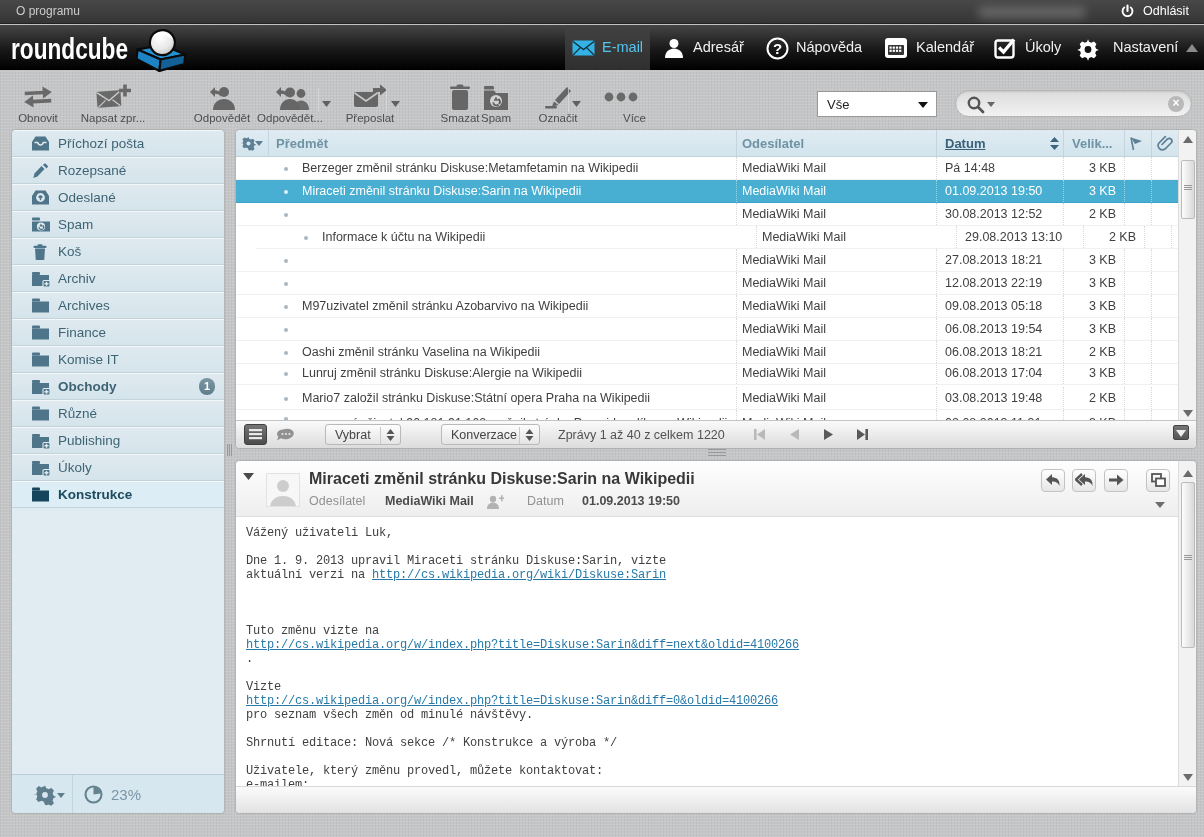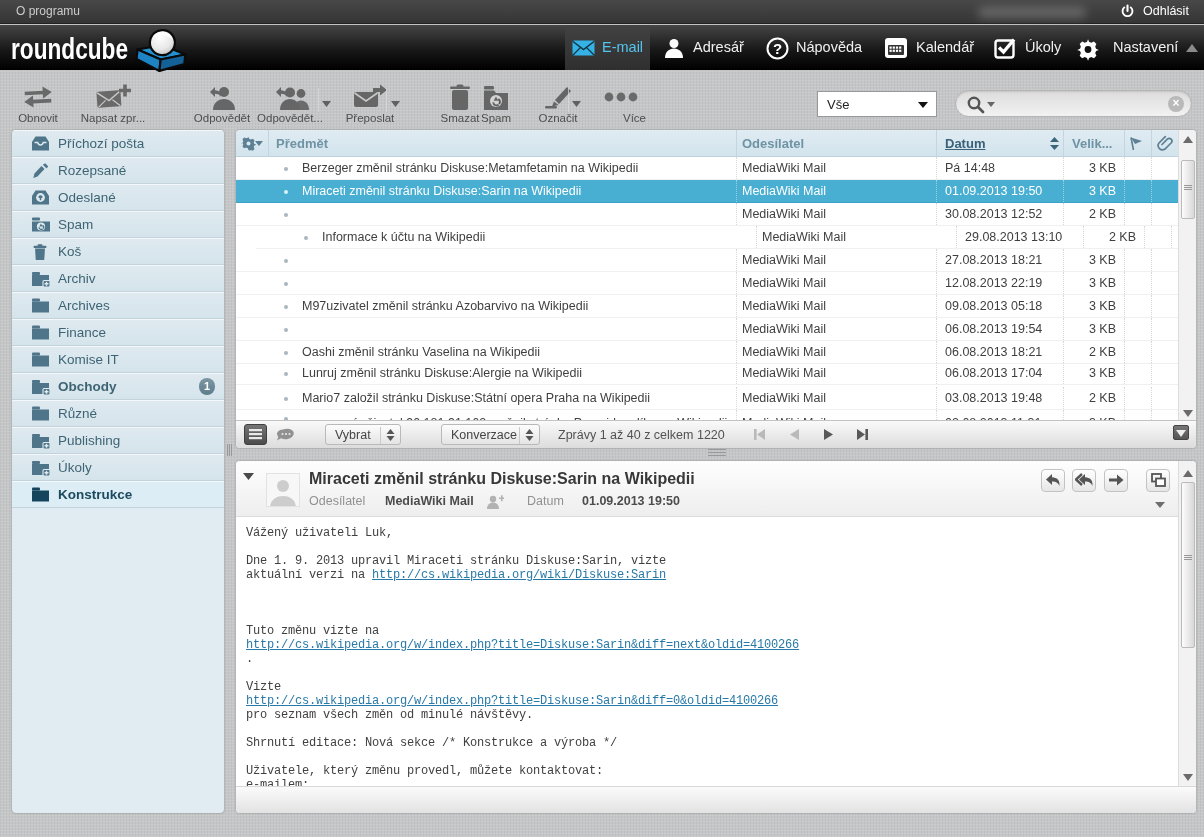--- a/index.html
+++ b/index.html
@@ -519,20 +519,35 @@
   <div class="frow bold last" style="color:#1d4a5e;">
       <span class="ficon">
     <svg width="19" height="15" viewBox="0 0 19 15" fill="#15455c">
           <rect x="1" y="0.5" width="8" height="3" rx="1"></rect>
           <path d="M1 3.5h17v11H1z"></path>
         </svg>
     </span>
       <span class="flabel">Konstrukce</span>
     </div>
 
+  <div id="sbfooter">
+    <svg class="abs" style="left:22px;top:9px;" width="22" height="22" viewBox="0 0 24 24">
+        <path fill="#5f7d8c" d="M12 1.5l1.3 3.2a7.8 7.8 0 0 1 2.4 1l3.2-1.4 2.8 2.8-1.4 3.2a7.8 7.8 0 0 1 1 2.4l3.2 1.3-3.2 1.3a7.8 7.8 0 0 1-1 2.4l1.4 3.2-2.8 2.8-3.2-1.4a7.8 7.8 0 0 1-2.4 1L12 22.5 10.7 19.3a7.8 7.8 0 0 1-2.4-1l-3.2 1.4-2.8-2.8 1.4-3.2a7.8 7.8 0 0 1-1-2.4L-.5 12l3.2-1.3a7.8 7.8 0 0 1 1-2.4L2.3 5.1l2.8-2.8 3.2 1.4a7.8 7.8 0 0 1 2.4-1z"></path>
+        <circle cx="12" cy="12" r="3.2" fill="#d7e7f0"></circle>
+      </svg>
+    <svg class="abs" style="left:45px;top:18px;" width="8" height="5" viewBox="0 0 8 5">
+        <polygon points="0,0 8,0 4,5" fill="#5f7d8c"></polygon>
+      </svg>
+    <div class="vsep"></div>
+    <svg class="abs" style="left:72px;top:10px;" width="19" height="19" viewBox="0 0 20 20">
+        <circle cx="10" cy="10" r="8.4" fill="none" stroke="#64828f" stroke-width="2.2"></circle>
+        <path d="M10 10 V2.2 A 7.8 7.8 0 0 1 17.7 9 z" fill="#64828f"></path>
+      </svg>
+    <span class="abs" style="left:99px;top:11px;font-size:15px;color:#7b97a5;">23%</span>
+  </div>
 </div>
 
 <div id="maillist">
   <div id="mlheader">
     <svg class="abs" style="left:5px;top:6px;" width="15" height="15" viewBox="0 0 24 24">
         <path fill="#5d8094" d="M12 1.5l1.3 3.2a7.8 7.8 0 0 1 2.4 1l3.2-1.4 2.8 2.8-1.4 3.2a7.8 7.8 0 0 1 1 2.4l3.2 1.3-3.2 1.3a7.8 7.8 0 0 1-1 2.4l1.4 3.2-2.8 2.8-3.2-1.4a7.8 7.8 0 0 1-2.4 1L12 22.5 10.7 19.3a7.8 7.8 0 0 1-2.4-1l-3.2 1.4-2.8-2.8 1.4-3.2a7.8 7.8 0 0 1-1-2.4L-.5 12l3.2-1.3a7.8 7.8 0 0 1 1-2.4L2.3 5.1l2.8-2.8 3.2 1.4a7.8 7.8 0 0 1 2.4-1z"></path>
         <circle cx="12" cy="12" r="3.2" fill="#d9e8f0"></circle>
       </svg>
     <svg class="abs" style="left:19px;top:11px;" width="8" height="5" viewBox="0 0 8 5">
         <polygon points="0,0 8,0 4,5" fill="#5d8094"></polygon>

